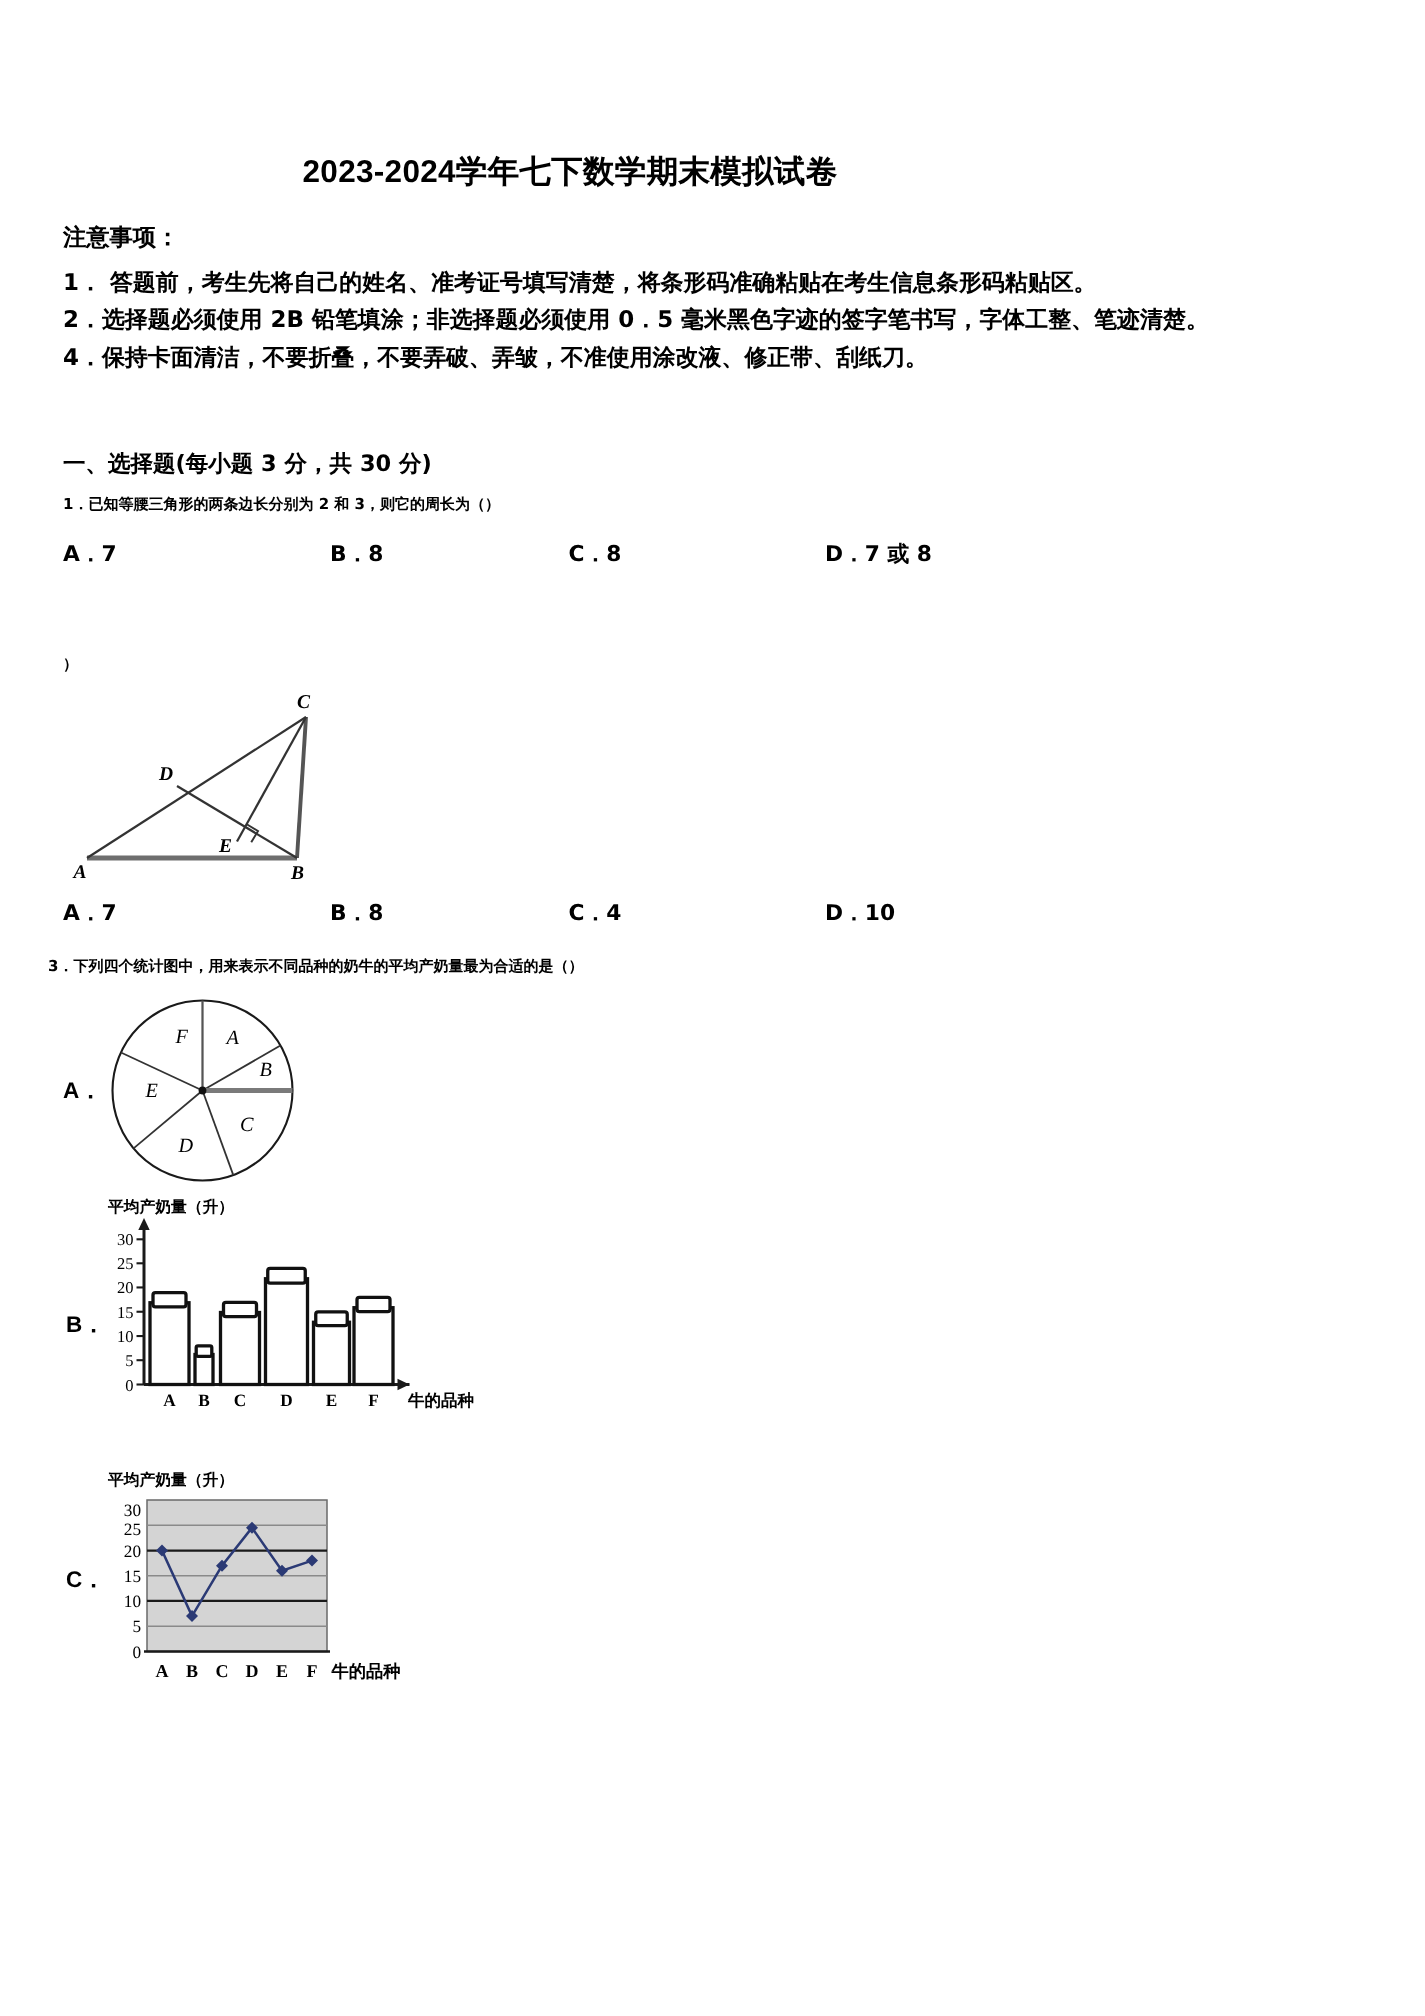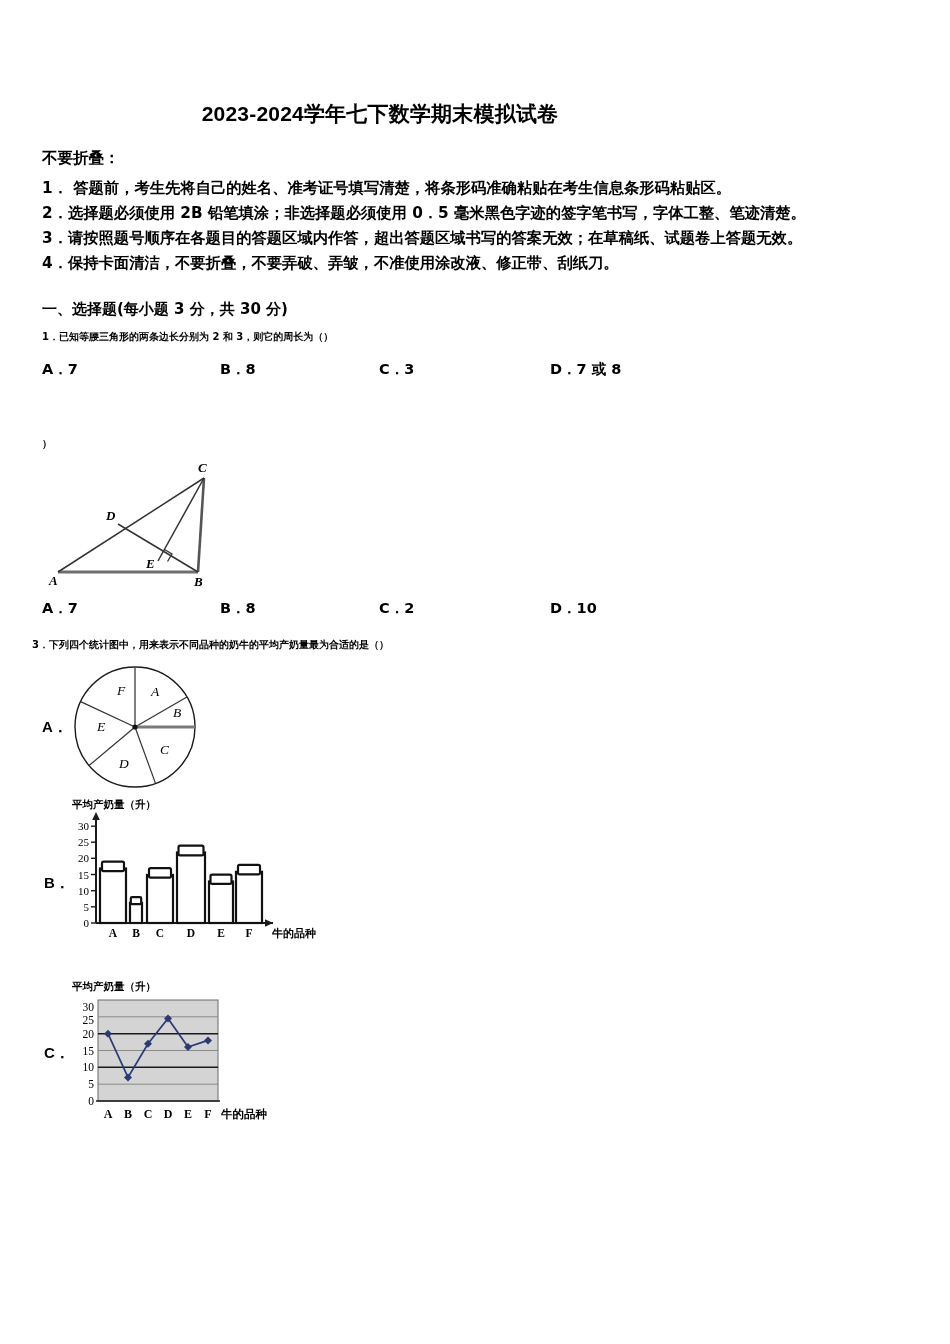--- a/index.html
+++ b/index.html
@@ -139,35 +139,34 @@
     font-family: "DejaVu Sans", "Liberation Sans", sans-serif;
   }
 </style>
 </head>
 <body>
 
 <div class="page">
 
   <div class="doc-title">2023-2024学年七下数学期末模拟试卷</div>
 
-  <div class="notice-head cjk">不要折叠：</div>
+  <div class="notice-head cjk">注意事项：</div>
   <div class="notice-list">
     <div class="notice-item cjk">1．  答题前，考生先将自己的姓名、准考证号填写清楚，将条形码准确粘贴在考生信息条形码粘贴区。</div>
     <div class="notice-item cjk">2．选择题必须使用 2B 铅笔填涂；非选择题必须使用 0．5 毫米黑色字迹的签字笔书写，字体工整、笔迹清楚。</div>
-    <div class="notice-item cjk">3．请按照题号顺序在各题目的答题区域内作答，超出答题区域书写的答案无效；在草稿纸、试题卷上答题无效。</div>
     <div class="notice-item cjk">4．保持卡面清洁，不要折叠，不要弄破、弄皱，不准使用涂改液、修正带、刮纸刀。</div>
   </div>
 
   <div class="section-head cjk">一、选择题(每小题 3 分，共 30 分)</div>
 
   <div class="q-stem cjk" id="q1-stem">1．已知等腰三角形的两条边长分别为 2 和 3，则它的周长为（）</div>
   <div class="opts" id="q1-opts">
     <span class="opt-a cjk">A．7</span>
     <span class="opt-b cjk">B．8</span>
-    <span class="opt-c cjk">C．3</span>
+    <span class="opt-c cjk">C．8</span>
     <span class="opt-d cjk">D．7 或 8</span>
   </div>
 
   <div class="q-stem cjk" id="q2-stem-cont">）</div>
 
   <svg id="geo-fig" viewBox="0 0 220 130">
 
     <line x1="22" y1="114" x2="162" y2="114" stroke="#6e6e6e" stroke-width="3.2"></line>
     <line x1="162" y1="114" x2="168" y2="20" stroke="#555555" stroke-width="2.6"></line>
     <line x1="22" y1="114" x2="168" y2="20" stroke="#333333" stroke-width="1.5"></line>
@@ -179,21 +178,21 @@
     <text x="13" y="127" font-family="'Liberation Serif',serif" font-style="italic" font-size="13" font-weight="bold">A</text>
     <text x="158" y="128" font-family="'Liberation Serif',serif" font-style="italic" font-size="13" font-weight="bold">B</text>
     <text x="162" y="14" font-family="'Liberation Serif',serif" font-style="italic" font-size="13" font-weight="bold">C</text>
     <text x="70" y="62" font-family="'Liberation Serif',serif" font-style="italic" font-size="13" font-weight="bold">D</text>
     <text x="110" y="110" font-family="'Liberation Serif',serif" font-style="italic" font-size="13" font-weight="bold">E</text>
   </svg>
 
   <div class="opts" id="q2-opts">
     <span class="opt-a cjk">A．7</span>
     <span class="opt-b cjk">B．8</span>
-    <span class="opt-c cjk">C．2</span>
+    <span class="opt-c cjk">C．4</span>
     <span class="opt-d cjk">D．10</span>
   </div>
 
   <div class="q-stem cjk" id="q3-stem">3．下列四个统计图中，用来表示不同品种的奶牛的平均产奶量最为合适的是（）</div>
 
   <div class="big-opt-letter" id="letter-a">A．</div>
   <div class="big-opt-letter" id="letter-b">B．</div>
   <div class="big-opt-letter" id="letter-c">C．</div>
 
   <svg id="pie-fig" viewBox="0 0 126 126">

